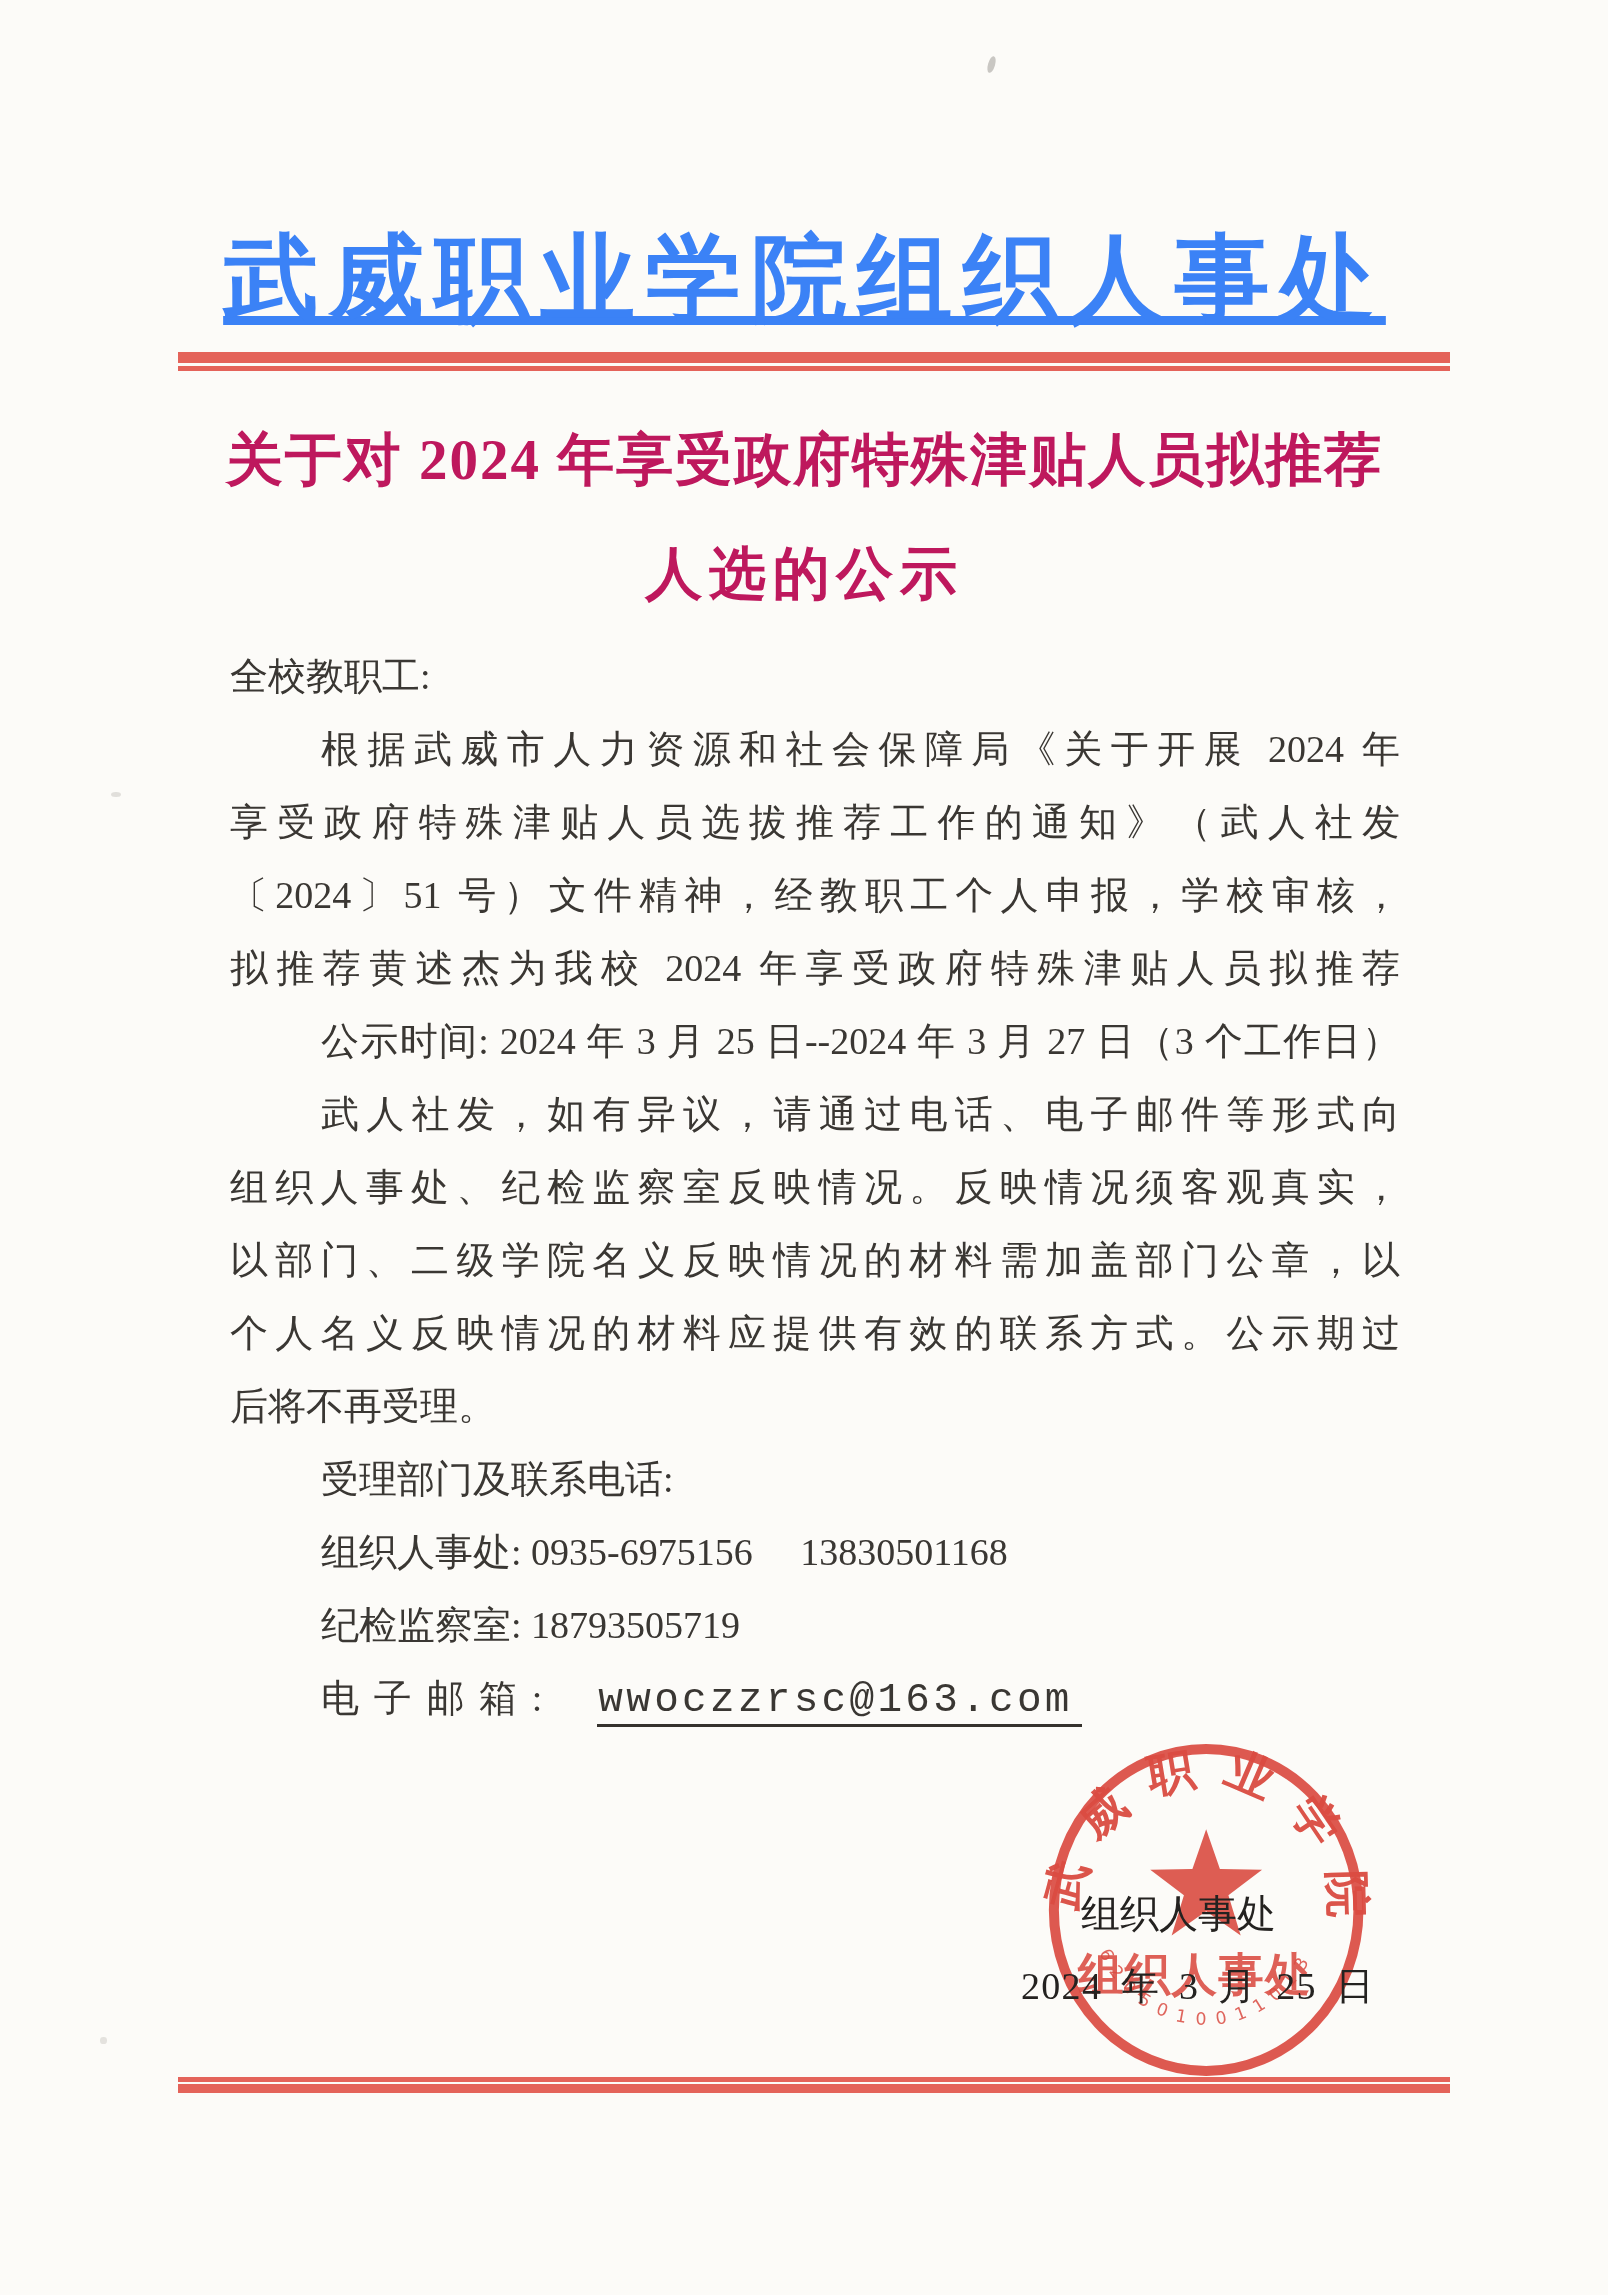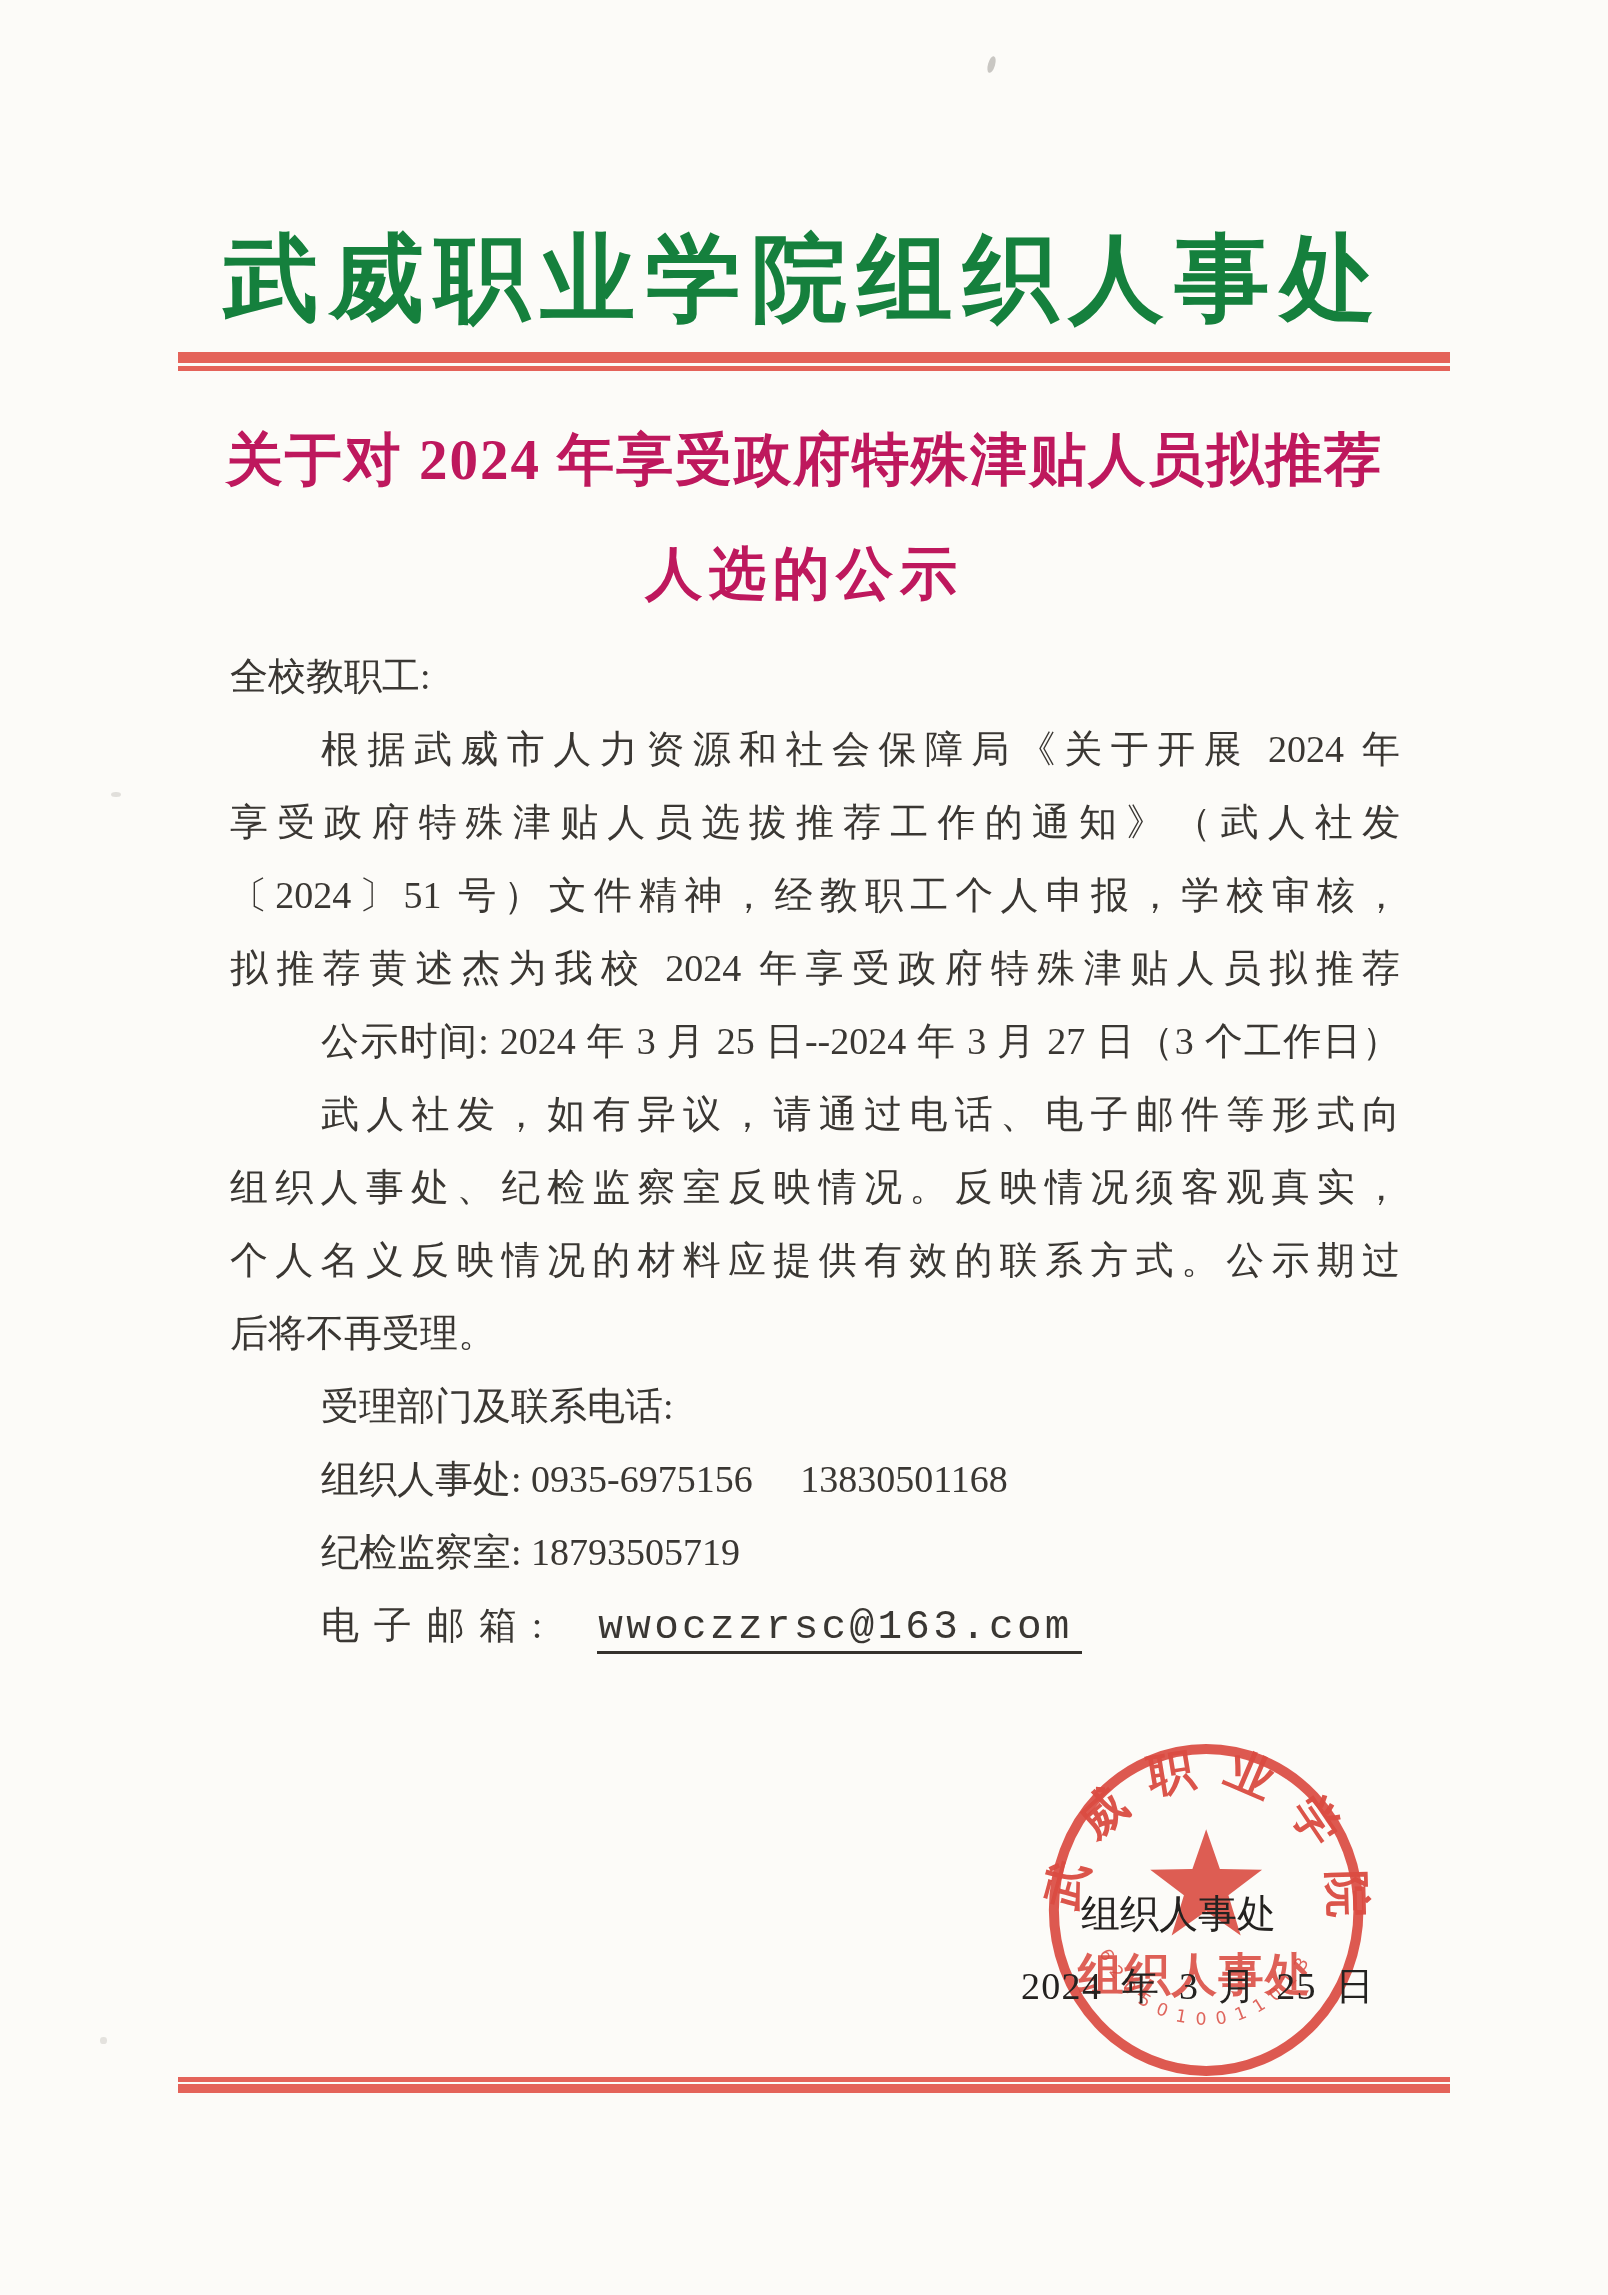--- a/index.html
+++ b/index.html
@@ -34,39 +34,40 @@
   .speck{position:absolute;border-radius:50%;}
   .sp1{left:988px;top:56px;width:6.7px;height:17.4px;background:#b3b1ac;transform:rotate(16deg);opacity:.7;}
   .sp2{left:111px;top:792px;width:10px;height:5.3px;background:#cbc8c2;opacity:.55;}
   .sp3{left:100px;top:2037px;width:6.7px;height:6.7px;background:#ccc9c3;opacity:.5;}
 </style>
 </head>
 <body>
 
 <div class="page">
 
-  <div class="org-title" style="color:#15803d;">武威职业学院组织人事处</div>
+  <div class="org-title" style="color:#3b82f6;text-decoration:underline;">武威职业学院组织人事处</div>
 
   <div class="rule rule-h-thick" style="background:#e4635a;"></div>
   <div class="rule rule-h-thin" style="background:#e4635a;"></div>
 
   <div class="doc-title t1">关于对 2024 年享受政府特殊津贴人员拟推荐</div>
   <div class="doc-title t2">人选的公示</div>
 
   <div class="body">
     <div>
 
     <div class="bl">全校教职工:</div>
         <div class="bl ind just">根据武威市人力资源和社会保障局《关于开展 2024 年</div>
         <div class="bl just">享受政府特殊津贴人员选拔推荐工作的通知》（武人社发</div>
         <div class="bl just">〔2024〕51 号）文件精神，经教职工个人申报，学校审核，</div>
         <div class="bl just">拟推荐黄述杰为我校 2024 年享受政府特殊津贴人员拟推荐</div>
         <div class="bl ind just">公示时间: 2024 年 3 月 25 日--2024 年 3 月 27 日（3 个工作日）</div>
         <div class="bl ind just">武人社发，如有异议，请通过电话、电子邮件等形式向</div>
         <div class="bl just">组织人事处、纪检监察室反映情况。反映情况须客观真实，</div>
+        <div class="bl just">以部门、二级学院名义反映情况的材料需加盖部门公章，以</div>
         <div class="bl just">个人名义反映情况的材料应提供有效的联系方式。公示期过</div>
         <div class="bl">后将不再受理。</div>
         <div class="bl ind">受理部门及联系电话:</div>
         <div class="bl ind">组织人事处: 0935-6975156　 13830501168</div>
         <div class="bl ind">纪检监察室: 18793505719</div>
       </div>
     <div class="bl email-line">
       <span class="elabel">电子邮箱:</span><span class="eaddr">wwoczzrsc@163.com</span>
     </div>
   </div>

